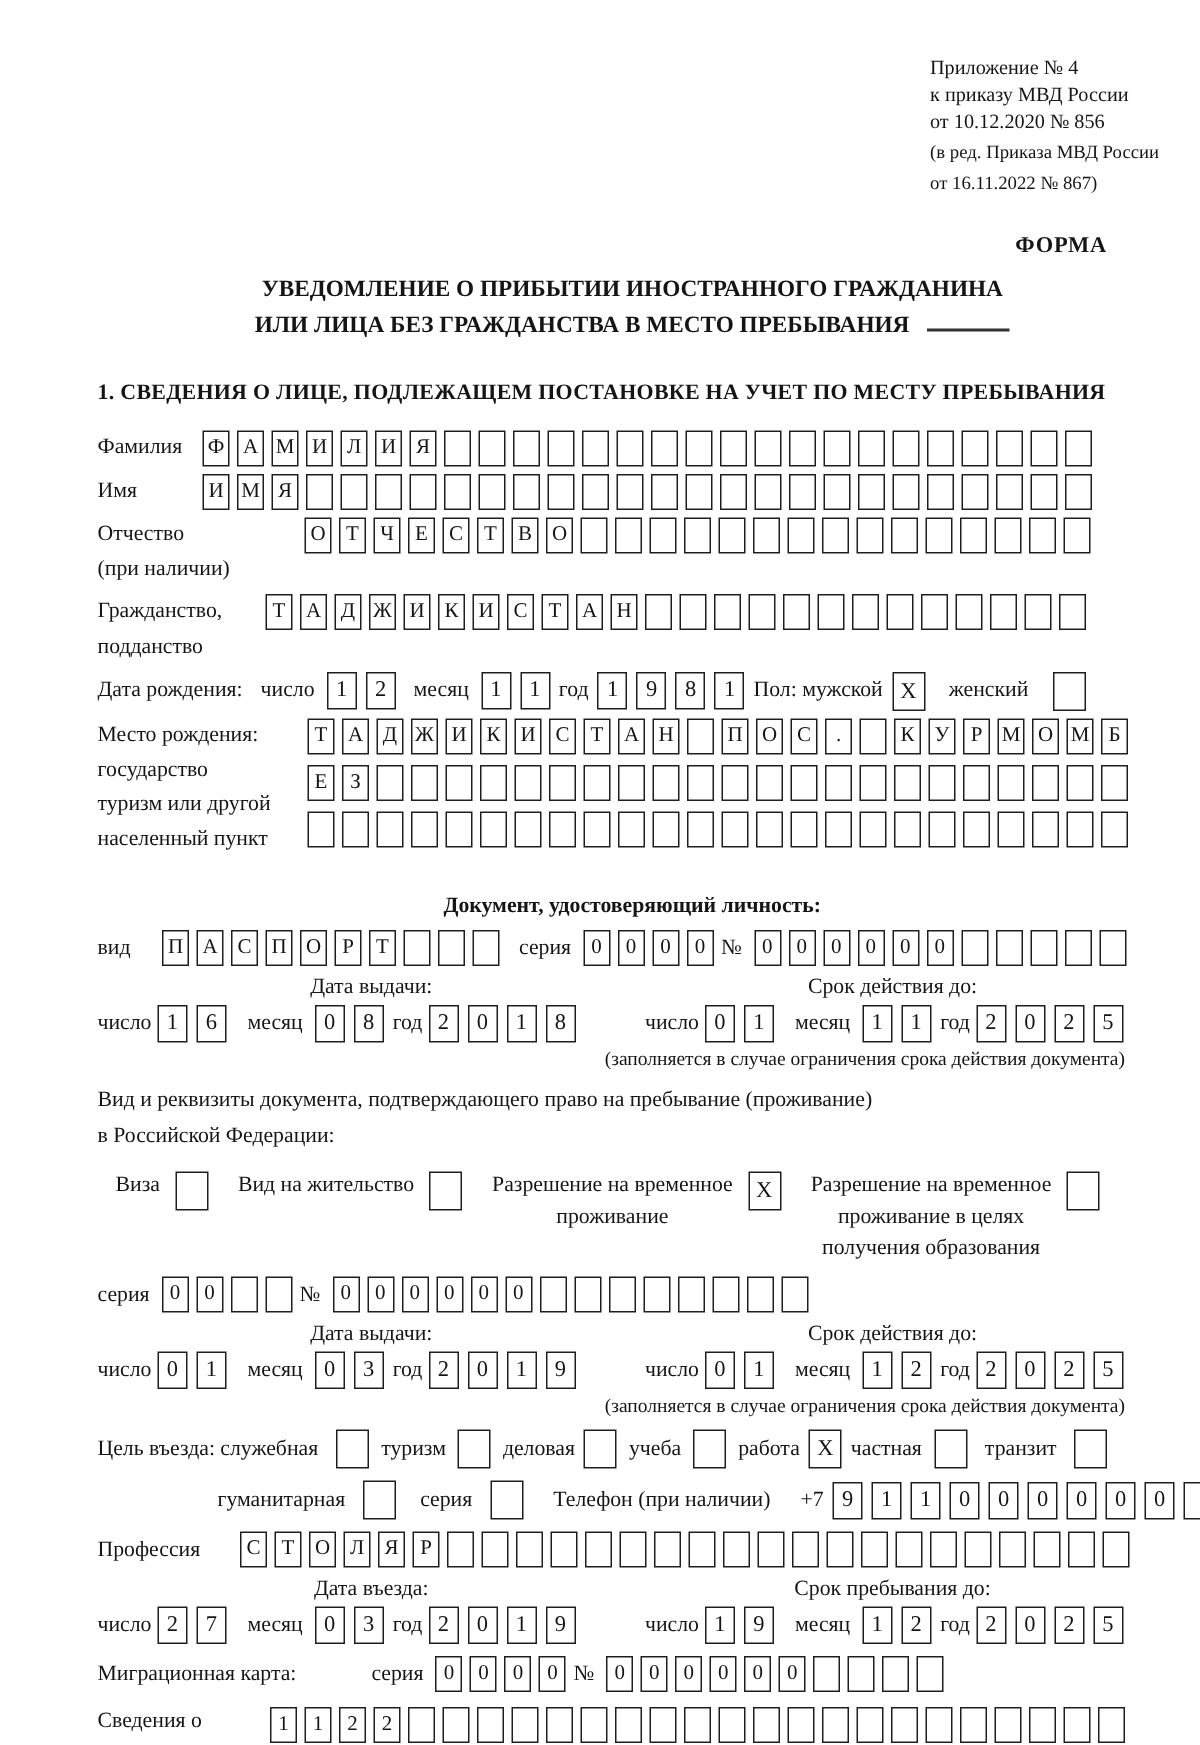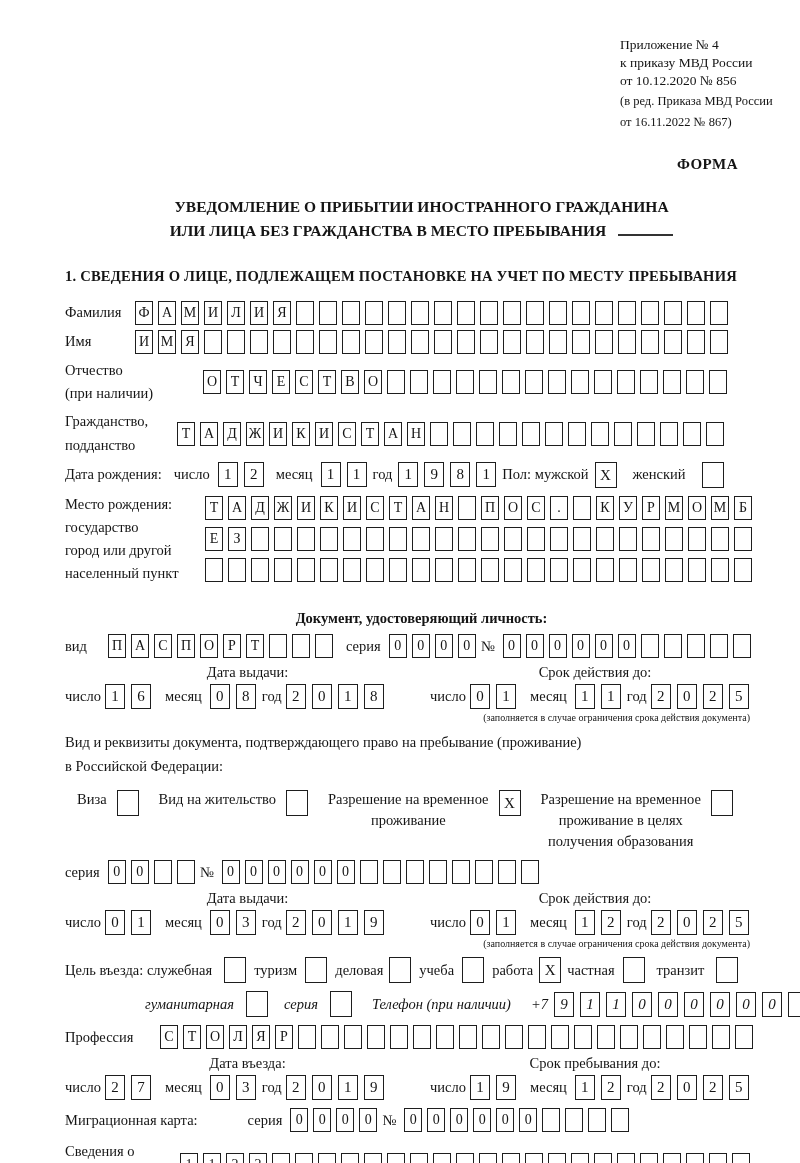--- a/index.html
+++ b/index.html
@@ -3,47 +3,47 @@
 <meta charset="utf-8">
 <style>
   html,body{margin:0;padding:0;background:#fff;}
   body{width:800px;font-family:"Liberation Serif","DejaVu Serif",serif;color:#151515;}
   .page{width:800px;min-height:1163px;box-sizing:border-box;padding:36px 22px 24px 65px;}
   
   .hdr{margin-left:555px;font-size:13.5px;line-height:1.32;}
   .hdr .small{font-size:12.5px;margin-top:4px;}
   .forma{font-weight:bold;font-size:15px;text-align:right;padding-right:40px;margin-top:26px;letter-spacing:.5px;}
   
-  .title{text-align:center;font-weight:bold;font-size:15.5px;line-height:1.5;margin-top:22px;}
+  .title{text-align:center;font-weight:bold;font-size:15.5px;line-height:1.5;margin-top:8px;}
   .blank{display:inline-block;width:55px;border-bottom:2px solid #333;margin-left:12px;}
   .sect{font-weight:bold;font-size:14.6px;margin-top:26px;margin-bottom:16px;letter-spacing:.2px;}
   
   .row{display:flex;align-items:center;margin-bottom:5px;}
-  .rowtop{display:flex;align-items:center;margin-bottom:5px;}
+  .rowtop{display:flex;align-items:flex-start;margin-bottom:5px;}
   .lbl{font-size:14.5px;flex:none;}
   .lblblock{font-size:14.5px;line-height:1.6;flex:none;}
   .w70{width:70px;}.w138{width:138px;}.w112{width:112px;}.w140{width:140px;}
   .w95{width:95px;}.w43{width:43px;}.w115{width:115px;}
   .boxrow{display:flex;flex-wrap:nowrap;flex:none;align-items:center;}
   .box{flex:none;display:inline-block;box-sizing:content-box;width:16px;height:22px;border:1.7px solid #1e1e1e;margin-right:5px;text-align:center;font-size:14px;line-height:22px;background:#fff;font-family:"Liberation Serif",serif;}
   .dboxes .box{width:18px;height:23px;line-height:23px;margin-right:6px;font-size:15px;}
   .cbox{flex:none;display:inline-block;box-sizing:content-box;width:20px;height:24px;border:1.7px solid #1e1e1e;text-align:center;font-size:15px;line-height:24px;background:#fff;}
   .stack{display:flex;flex-direction:column;gap:7px;}
   .dochead{text-align:center;font-weight:bold;font-size:14.5px;margin:25px 0 7px 0;}
   
   .datehead{display:flex;font-size:14.5px;margin-top:6px;}
   .datehead .dh-l{width:365px;text-align:center;}
   .datehead .dh-r{width:330px;text-align:center;}
   .daterow{display:flex;align-items:center;margin-top:3px;}
   .dcol{display:flex;align-items:center;flex:none;}
   .dcol.left{width:365px;}
   .sub{font-size:14.5px;flex:none;}
   .gap4{width:4px;flex:none;}.gap6{width:6px;flex:none;}.gap8{width:8px;flex:none;}
   .gap12{width:12px;flex:none;}.gap16{width:16px;flex:none;}.gap20{width:20px;flex:none;}
-  .note{font-size:10px;text-align:right;padding-right:28px;margin:3px 0 8px 0;}
+  .note{font-size:13px;text-align:right;padding-right:28px;margin:3px 0 8px 0;}
   .plain{font-size:14.5px;line-height:1.65;}
   
   .optrow{display:flex;align-items:flex-start;margin:10px 0 8px 12px;}
   .opt{display:flex;align-items:flex-start;flex:none;}
   .opt-label{font-size:14.5px;white-space:pre-line;text-align:center;line-height:1.45;}
   .opt .cbox{margin-left:10px;margin-top:1px;}
   
   .inlineflex{display:flex;align-items:center;flex-wrap:nowrap;}.mt8{margin-top:8px;}.mt4{margin-top:4px;}
 </style>
 </head>
@@ -229,21 +229,21 @@
     <span class="gap16"></span>
     <span class="sub">женский</span>
     <span class="gap16"></span>
     <span class="cbox"></span>
   </div>
 
   <div class="rowtop mt4">
     <div class="lblblock w140">
       <div>Место рождения:</div>
       <div>государство</div>
-      <div>город или другой</div>
+      <div>туризм или другой</div>
       <div>населенный пункт</div>
     </div>
     <div class="stack">
       <div class="boxrow">
           <span class="box">Т</span>
           <span class="box">А</span>
           <span class="box">Д</span>
           <span class="box">Ж</span>
           <span class="box">И</span>
           <span class="box">К</span>
@@ -551,21 +551,21 @@
     <span class="gap6"></span>
     <span class="sub">частная</span>
     <span class="gap8"></span>
     <span class="cbox"></span>
     <span class="gap12"></span>
     <span class="sub">транзит</span>
     <span class="gap12"></span>
     <span class="cbox"></span>
   </div>
 
-  <div class="inlineflex mt8" style="margin-left:80px;font-style:italic;">
+  <div class="inlineflex mt8" style="margin-left:80px;">
     <span class="sub">гуманитарная</span>
     <span class="gap12"></span>
     <span class="cbox"></span>
     <span class="gap16"></span>
     <span class="sub">серия</span>
     <span class="gap12"></span>
     <span class="cbox"></span>
     <span class="gap20"></span>
     <span class="sub">Телефон (при наличии)</span>
     <span class="gap20"></span>

